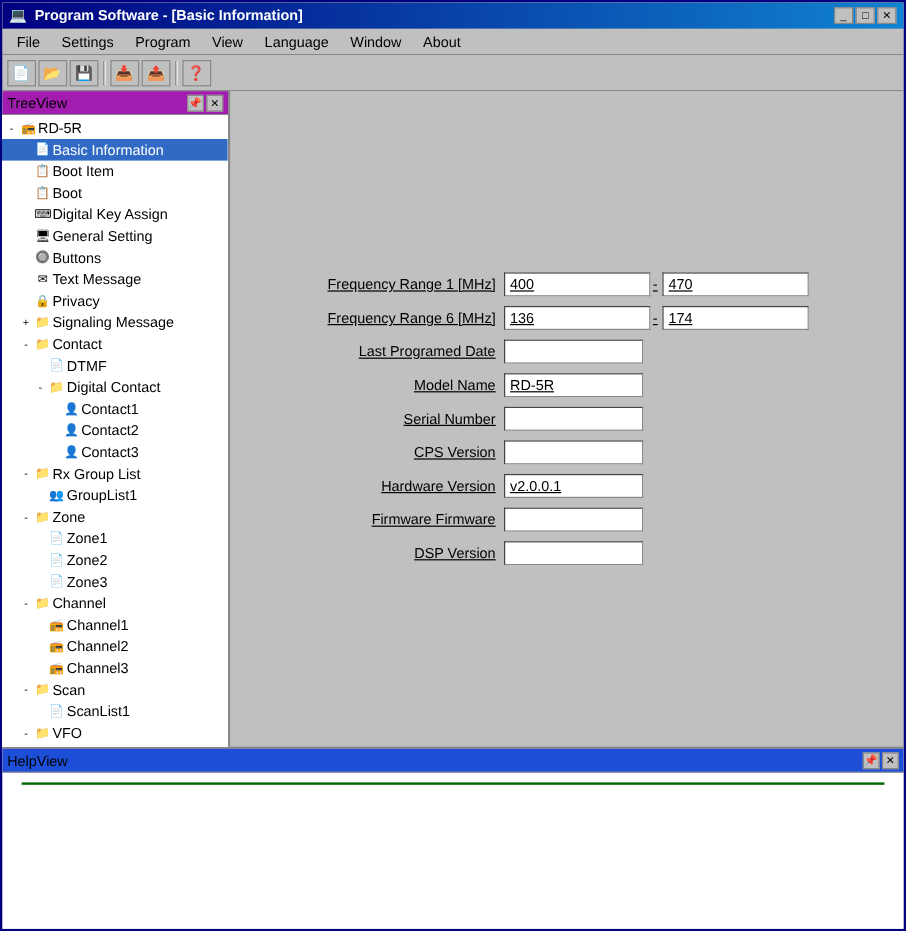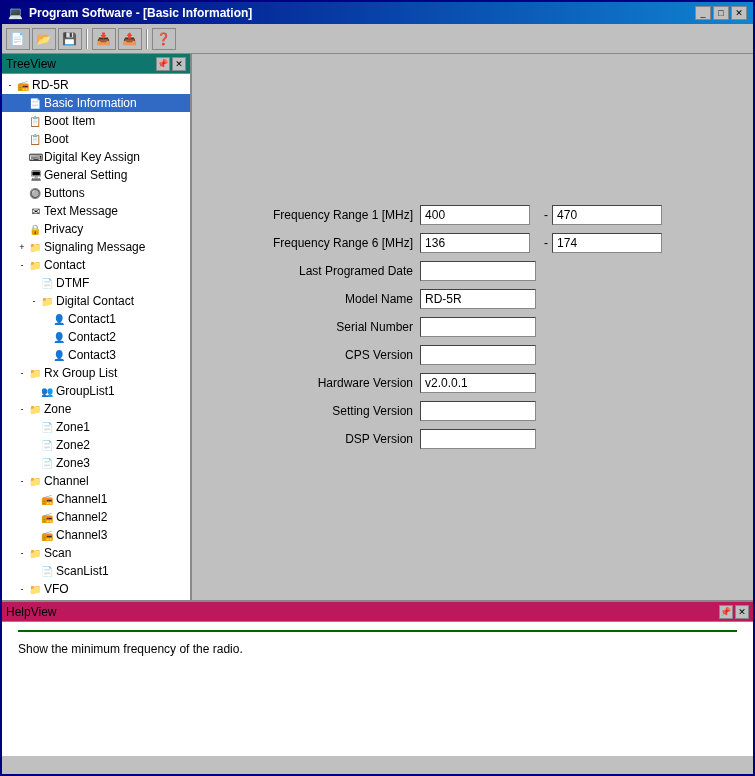--- a/index.html
+++ b/index.html
@@ -99,21 +99,21 @@
 
     
     .tree-panel {
       width: 190px;
       background: #c0c0c0;
       border-right: 2px solid #888;
       display: flex;
       flex-direction: column;
     }
     .tree-header {
-      background: #0f766e;
+      background: #a21caf;
       border-bottom: 1px solid #888;
       padding: 2px 4px;
       display: flex;
       align-items: center;
       justify-content: space-between;
       height: 20px;
       font-size: 12px;
     }
     .tree-header-controls {
       display: flex;
@@ -178,36 +178,37 @@
       display: flex;
       align-items: center;
       justify-content: center;
     }
 
     .form-grid {
       display: grid;
       grid-template-columns: auto 120px 10px 120px;
       gap: 8px 1px;
       align-items: center;
+      text-decoration: underline;
     }
     .form-label {
       text-align: right;
       font-size: 12px;
       white-space: nowrap;
       padding-right: 6px;
     }
     .form-input {
       background: white;
       border: 1px solid #888;
       border-top-color: #444;
       border-left-color: #444;
       height: 20px;
       padding: 2px 4px;
       font-size: 12px;
-      width: 110px;
+      width: 122px;
     }
     .form-dash {
       text-align: center;
       font-size: 12px;
     }
     .form-input-single {
       background: white;
       border: 1px solid #888;
       border-top-color: #444;
       border-left-color: #444;
@@ -220,21 +221,21 @@
 
     
     .help-panel {
       height: 156px;
       background: #c0c0c0;
       border-top: 2px solid #888;
       display: flex;
       flex-direction: column;
     }
     .help-header {
-      background: #be185d;
+      background: #1d4ed8;
       border-bottom: 1px solid #888;
       padding: 2px 4px;
       display: flex;
       align-items: center;
       justify-content: space-between;
       height: 20px;
       font-size: 12px;
     }
     .help-header-controls {
       display: flex;
@@ -294,20 +295,29 @@
       <span>💻</span>
       <span>Program Software - [Basic Information]</span>
     </div>
     <div class="title-bar-controls">
       <div class="title-btn">_</div>
       <div class="title-btn">□</div>
       <div class="title-btn">✕</div>
     </div>
   </div>
 
+  <div class="menu-bar">
+    <div class="menu-item">File</div>
+    <div class="menu-item">Settings</div>
+    <div class="menu-item">Program</div>
+    <div class="menu-item">View</div>
+    <div class="menu-item">Language</div>
+    <div class="menu-item">Window</div>
+    <div class="menu-item">About</div>
+  </div>
 
   <div class="toolbar">
     <div class="toolbar-btn" title="New">📄</div>
     <div class="toolbar-btn" title="Open">📂</div>
     <div class="toolbar-btn" title="Save">💾</div>
     <div class="toolbar-separator"></div>
     <div class="toolbar-btn" title="Read">📥</div>
     <div class="toolbar-btn" title="Write">📤</div>
     <div class="toolbar-separator"></div>
     <div class="toolbar-btn" title="Help">❓</div>
@@ -529,37 +539,36 @@
 
         <div class="form-label">Serial Number</div>
         <input class="form-input-single" type="text" value="" style="">
 
         <div class="form-label">CPS Version</div>
         <input class="form-input-single" type="text" value="" style="">
 
         <div class="form-label">Hardware Version</div>
         <input class="form-input-single" type="text" value="v2.0.0.1" style="">
 
-        <div class="form-label">Setting Version</div>
+        <div class="form-label">Firmware Firmware</div>
         <input class="form-input-single" type="text" value="" style="">
 
         <div class="form-label">DSP Version</div>
         <input class="form-input-single" type="text" value="" style="">
 
       </div>
     </div>
   </div>
 
   <div class="help-panel">
     <div class="help-header">
       <span>HelpView</span>
       <div class="help-header-controls">
         <div class="tree-header-btn">📌</div>
         <div class="tree-header-btn">✕</div>
       </div>
     </div>
     <div class="help-content">
       <hr class="help-separator">
-      <p class="help-text">Show the minimum frequency of the radio.</p>
     </div>
   </div>
 
 </div>
 
 </body></html>

